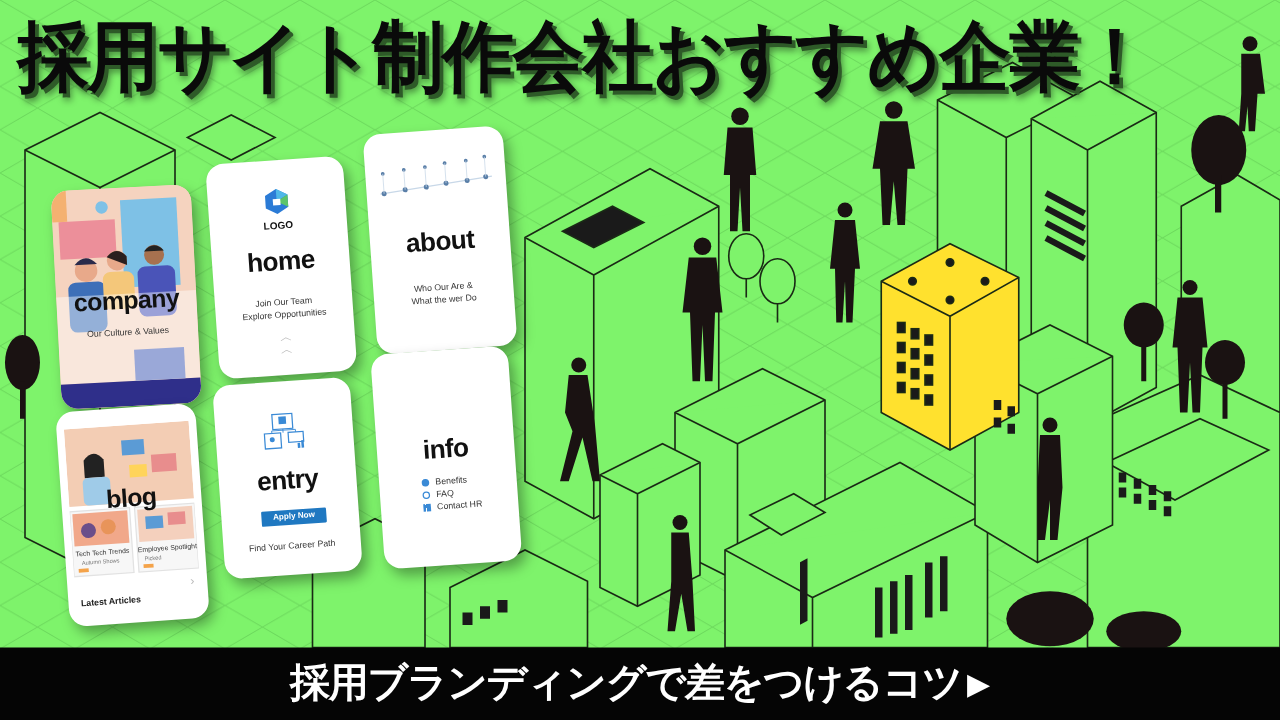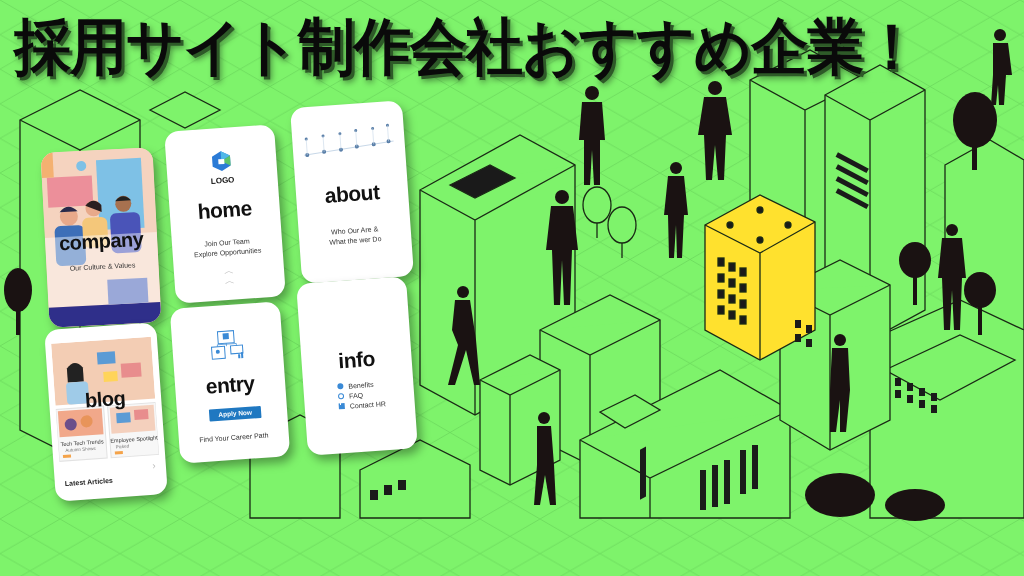--- a/index.html
+++ b/index.html
@@ -333,13 +333,17 @@
         <span style="display:inline-block;width:6px;height:6px;border-radius:50%;border:1px solid #3a8ad6;margin-right:5px;"></span>
         <span style="font-family:'Liberation Sans',sans-serif;font-size:7px;color:#333;">FAQ</span>
       </div>
       <div style="display:flex; align-items:center; height:10px;">
         <span style="display:inline-block;width:6px;height:6px;background:linear-gradient(90deg,#3a8ad6 30%,transparent 30%,transparent 40%,#3a8ad6 40%);margin-right:5px;"></span>
         <span style="font-family:'Liberation Sans',sans-serif;font-size:7px;color:#333;">Contact HR</span>
       </div>
     </div>
   </div>
 
+  <div class="bottom-bar">
+    <span class="bottom-text">採用ブランディングで差をつけるコツ</span>
+    <span class="arrow">▶</span>
+  </div>
 </div>
 
 </body></html>

